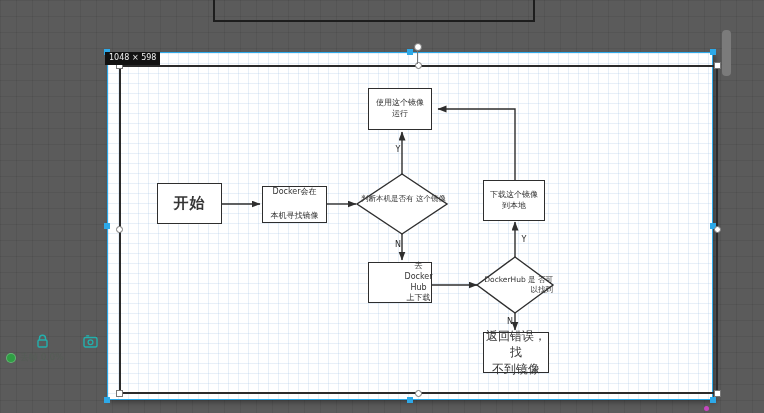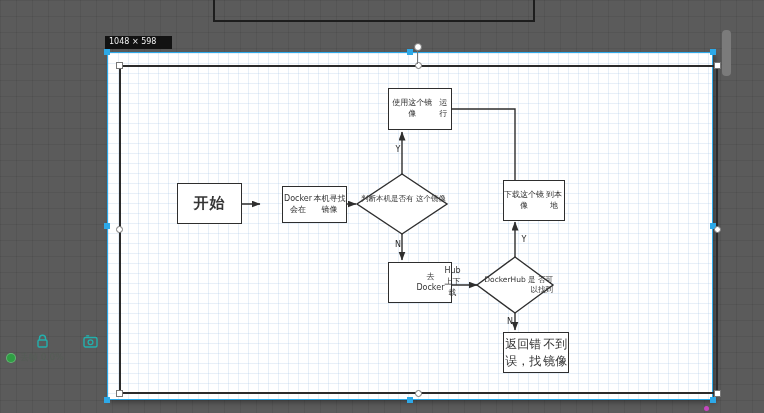--- a/index.html
+++ b/index.html
@@ -9,46 +9,46 @@
     background-image:
       linear-gradient(rgba(0,0,0,0.07) 1px, transparent 1px),
       linear-gradient(90deg, rgba(0,0,0,0.07) 1px, transparent 1px);
     background-size:16px 16px;
     font-family:"DejaVu Sans","Liberation Sans",sans-serif;
   }
   .abs{position:absolute;}
   
   .top-shape{left:213px;top:-8px;width:318px;height:26px;border:2px solid #1d1d1d;}
   
-  .size-badge{left:105px;top:36px;background:#121212;color:#f2f2f2;font-size:8px;
-    padding:1px 16px 2px 4px;line-height:10px;white-space:nowrap;z-index:9;}
+  .size-badge{left:105px;top:52px;background:#121212;color:#f2f2f2;font-size:8px;
+    padding:1px 4px 2px 4px;line-height:10px;white-space:nowrap;z-index:9;}
   
   .page{left:107px;top:52px;width:606px;height:348px;box-sizing:border-box;
     background-color:#ffffff;border:1px solid #2da9e8;
     background-image:
       linear-gradient(rgba(170,200,230,0.28) 1px, transparent 1px),
       linear-gradient(90deg, rgba(170,200,230,0.28) 1px, transparent 1px);
     background-size:10px 10px;
     box-shadow:3px 3px 5px rgba(0,0,0,0.30);z-index:1;}
   .bhandle{width:6px;height:6px;background:#2da9e8;z-index:8;}
   
   .frame{left:119px;top:65px;width:599px;height:329px;box-sizing:border-box;
     border:2px solid #2b2b2b;z-index:2;}
   .fh-sq{width:7px;height:7px;background:#fff;border:1px solid #777;box-sizing:border-box;z-index:8;}
   .fh-ci{width:7px;height:7px;background:#fff;border:1px solid #777;border-radius:50%;box-sizing:border-box;z-index:8;}
   .rot-stem{left:417px;top:51px;width:1px;height:13px;background:#777;z-index:8;}
   
   svg.edges{left:0;top:0;width:764px;height:413px;z-index:3;pointer-events:none;}
   
   .node{box-sizing:border-box;background:#fff;border:1.4px solid #2e2e2e;z-index:4;
-    display:flex;flex-direction:row;align-items:center;justify-content:center;
-    text-align:center;color:#343434;margin-left:20px;}
+    display:flex;flex-direction:column;align-items:center;justify-content:center;
+    text-align:center;color:#343434;}
   .node span{display:block;line-height:1.35;}
   .nd-start{left:157px;top:183px;width:65px;height:41px;font-size:15px;font-weight:bold;letter-spacing:1px;}
-  .nd-search{left:262px;top:186px;width:65px;height:37px;font-size:8px;}
+  .nd-search{left:262px;top:186px;width:65px;height:37px;font-size:8px;justify-content:space-between;}
   .nd-use{left:368px;top:88px;width:64px;height:42px;font-size:8px;}
   .nd-gohub{left:368px;top:262px;width:64px;height:41px;font-size:8px;padding-left:37px;}
   .nd-download{left:483px;top:180px;width:62px;height:41px;font-size:8px;}
   .nd-error{left:483px;top:332px;width:66px;height:41px;font-size:12px;}
   .dia-label{z-index:4;text-align:right;color:#343434;font-size:7.5px;line-height:1.35;pointer-events:none;}
   .dl-1{left:358px;top:194px;width:88px;}
   .dl-2{left:477px;top:275px;width:76px;}
   .edge-label{z-index:5;font-size:8px;color:#2a2a2a;width:12px;text-align:center;}
   .el-y1{left:392px;top:145px;}
   .el-n1{left:392px;top:240px;}

